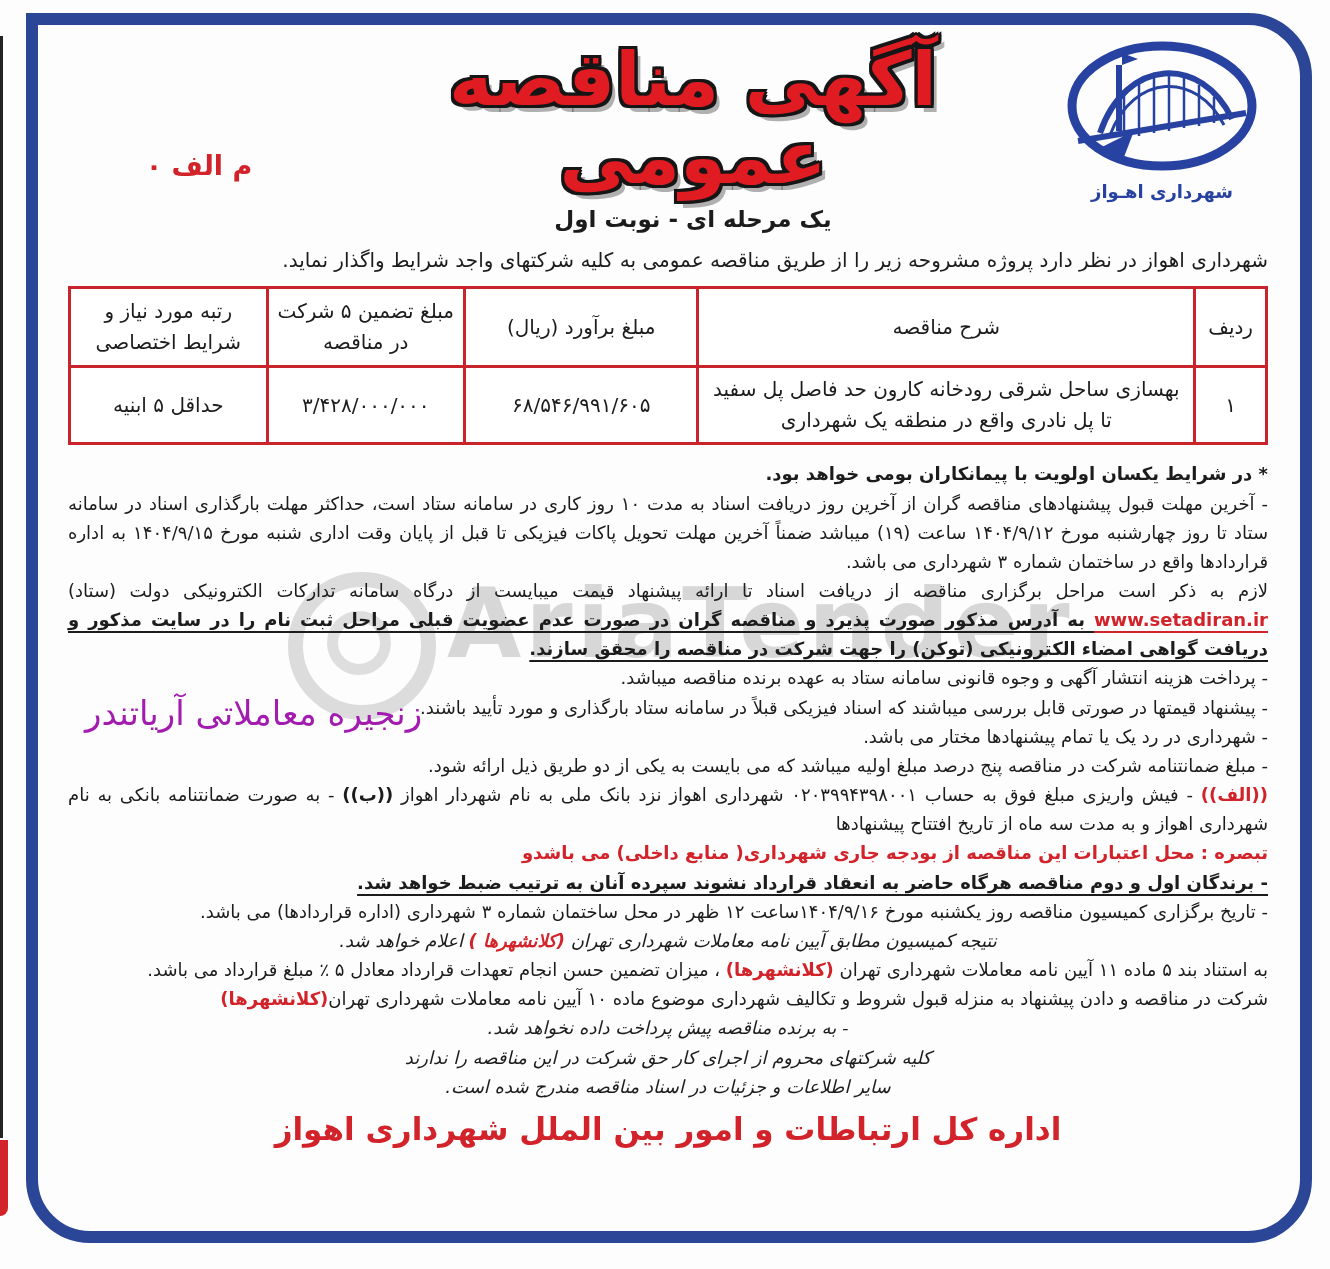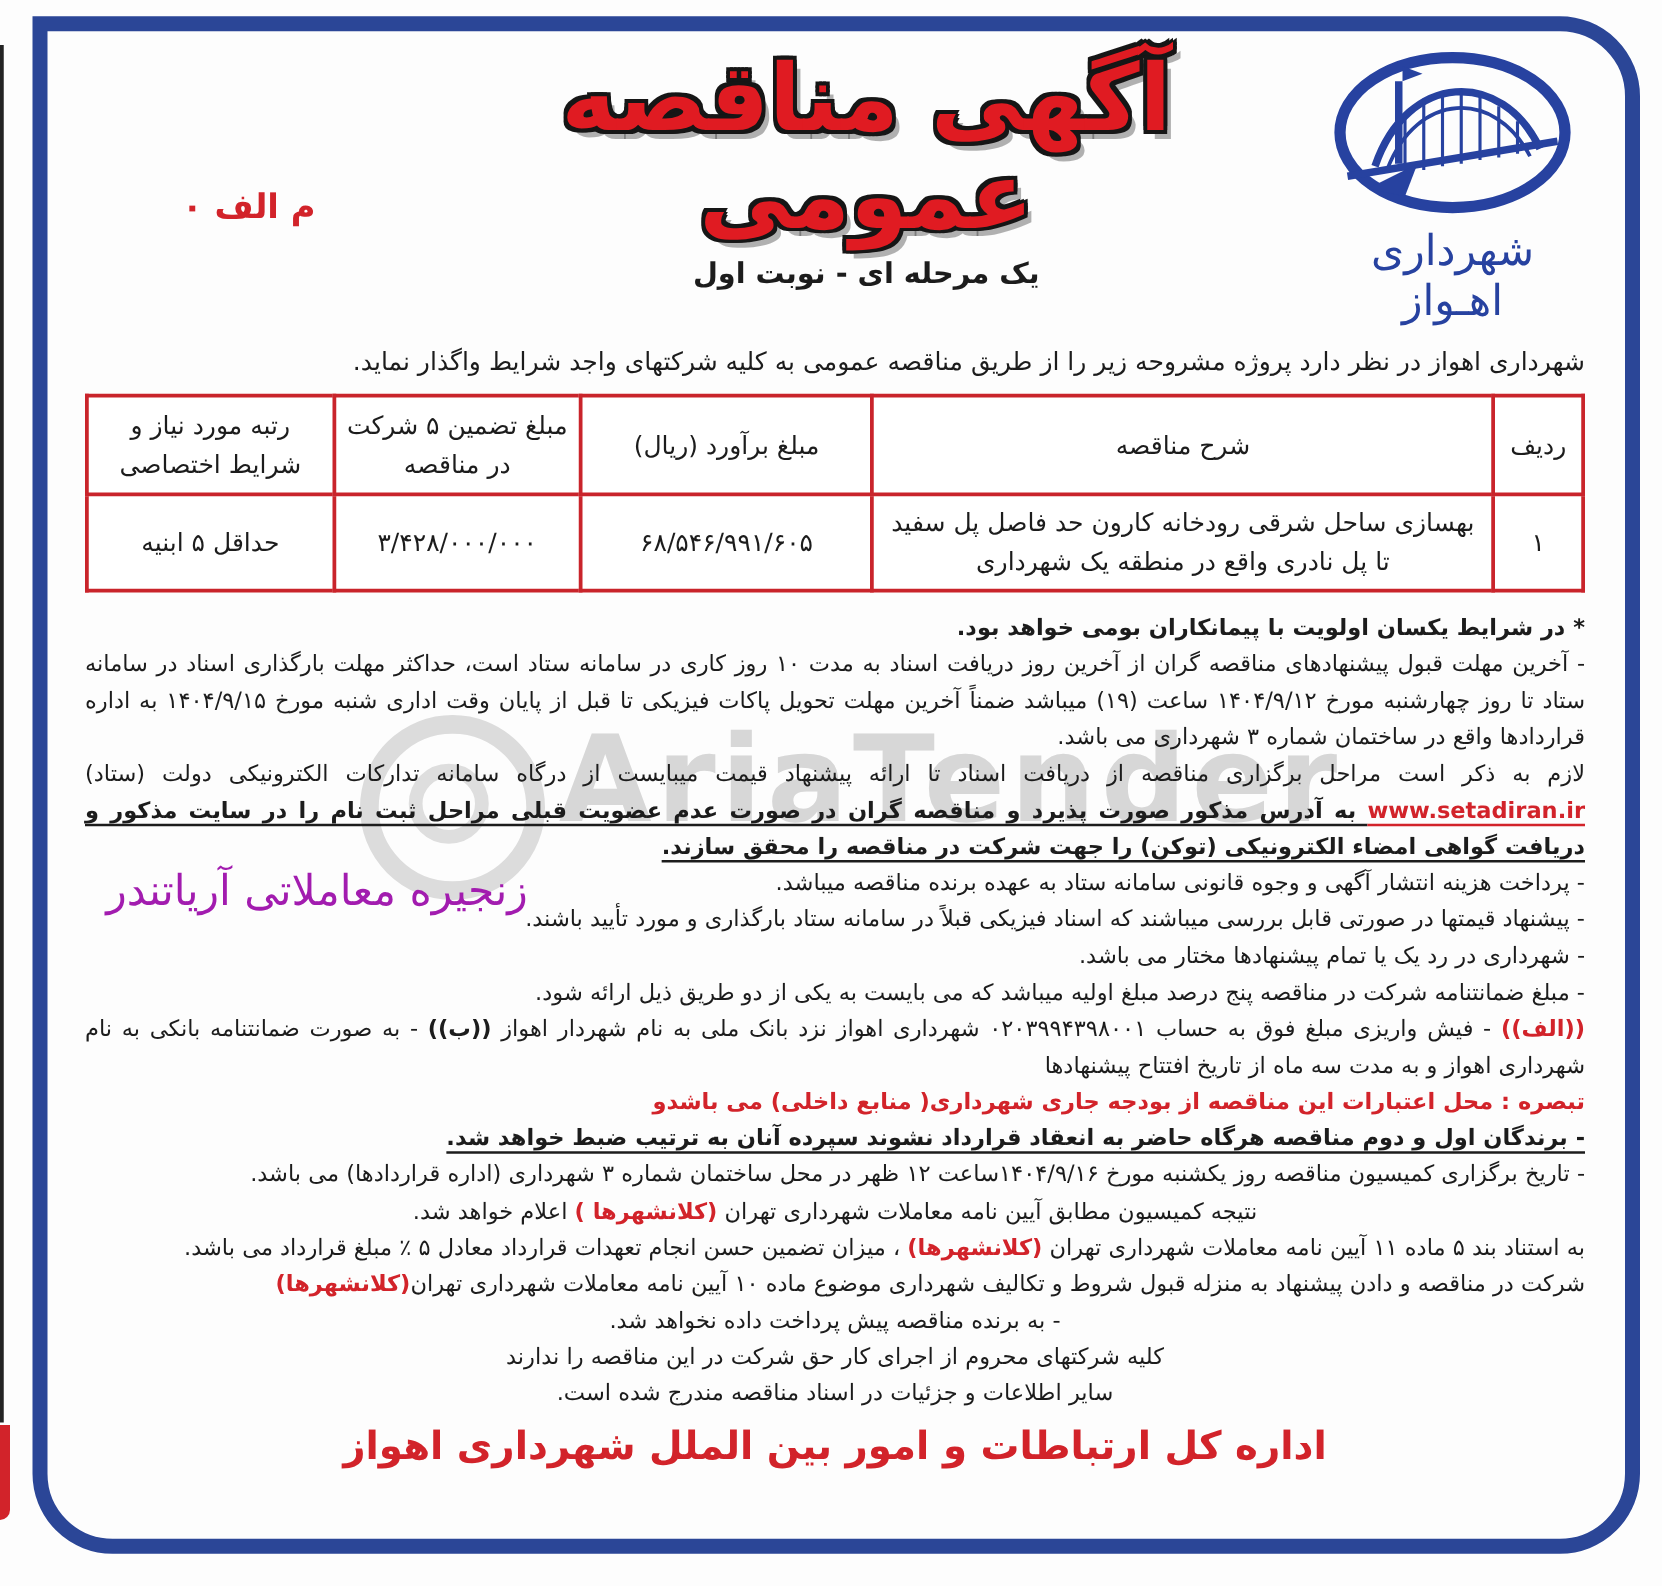--- a/index.html
+++ b/index.html
@@ -21,41 +21,41 @@
   .wm-circle-inner{position:absolute;left:24px;top:24px;width:42px;height:42px;border:11px solid #dedede;border-radius:50%;}
   .wm-latin{left:447px;top:568px;font-size:96px;font-weight:bold;letter-spacing:4px;color:#d7d7d7;direction:ltr;}
   .wm-fa{left:85px;top:693px;font-size:34px;letter-spacing:16px;color:#a21caf;direction:rtl;}
   
   .content{
     position:absolute;left:38px;top:25px;width:1260px;height:1210px;
     box-sizing:border-box;padding:8px 30px 0;direction:rtl;z-index:2;
   }
   .header{display:flex;align-items:flex-start;}
   .logo-block{width:212px;text-align:center;padding-top:6px;}
-  .org-name{color:#2742a0;font-weight:normal;font-size:34px;margin-top:0px;text-align:center;}
+  .org-name{color:#2742a0;font-weight:bold;font-size:18px;margin-top:0px;text-align:center;}
   .title-block{flex:1;text-align:center;padding-top:8px;}
   .main-title{
     display:inline-block;color:#e01b22;font-weight:bold;font-size:74px;line-height:1.05;
     text-shadow:-3px -3px 0 #161616,3px -3px 0 #161616,-3px 3px 0 #161616,3px 3px 0 #161616,
                  0 -3px 0 #161616,0 3px 0 #161616,-3px 0 0 #161616,3px 0 0 #161616,6px 7px 0 rgba(0,0,0,.30);
   }
   .sub-title{font-size:23px;font-weight:bold;margin-top:10px;letter-spacing:1px;}
   .adid-block{width:262px;text-align:center;color:#d2232a;font-weight:bold;font-size:27px;padding-top:112px;line-height:1.55;}
   .intro{font-size:20px;margin-top:16px;text-align:right;}
   table.tender{width:100%;border-collapse:collapse;margin-top:14px;background:#fff;}
   table.tender th,table.tender td{
     border:3px solid #c9242b;text-align:center;vertical-align:middle;
     font-weight:normal;font-size:20px;padding:6px 8px;line-height:1.55;
   }
   table.tender th{height:64px;}
   table.tender td{height:58px;}
   .bodytext{margin-top:14px;font-size:18px;line-height:1.62;}
   .bodytext p{margin:0;text-align:justify;}
   .bodytext p.short{text-align:right;}
-  .bodytext p.centerish{text-align:center;}
+  .bodytext p.centerish{text-align:center;font-style:italic;}
   .b{font-weight:bold;}
   .red{color:#d2232a;}
   .u{text-decoration:underline;text-underline-offset:5px;text-decoration-thickness:2px;}
   .url{direction:ltr;unicode-bidi:embed;}
   .signature{color:#d2232a;font-weight:bold;font-size:31px;text-align:center;margin-top:10px;}
 </style>
 </head>
 <body>
 
 <div class="page">

